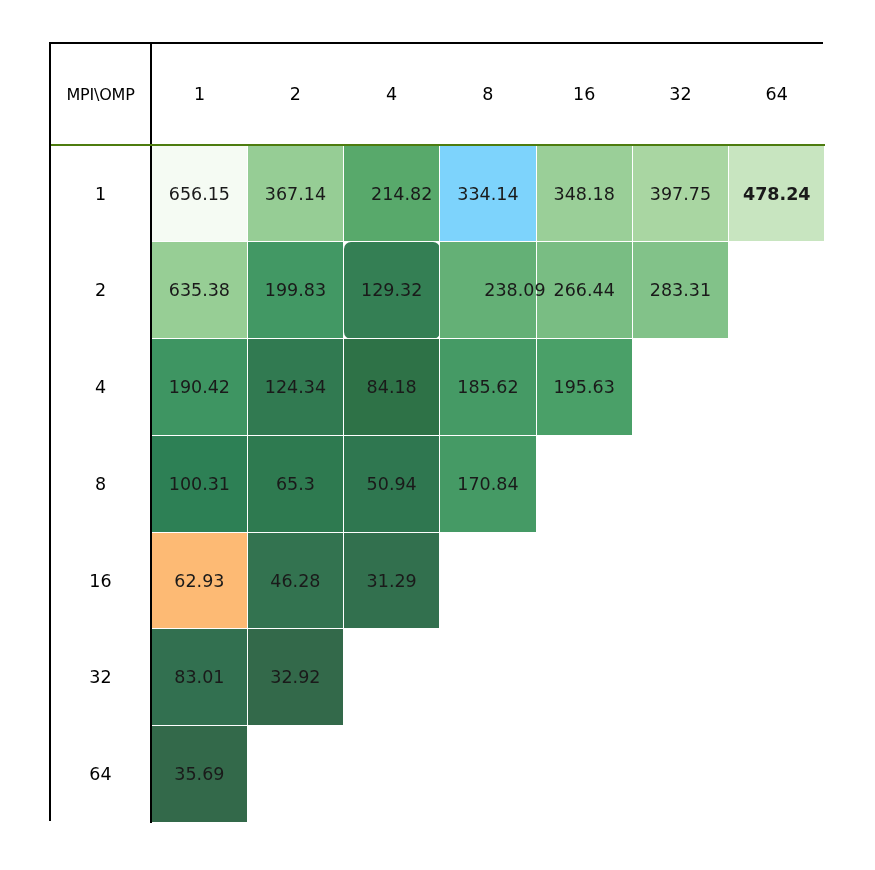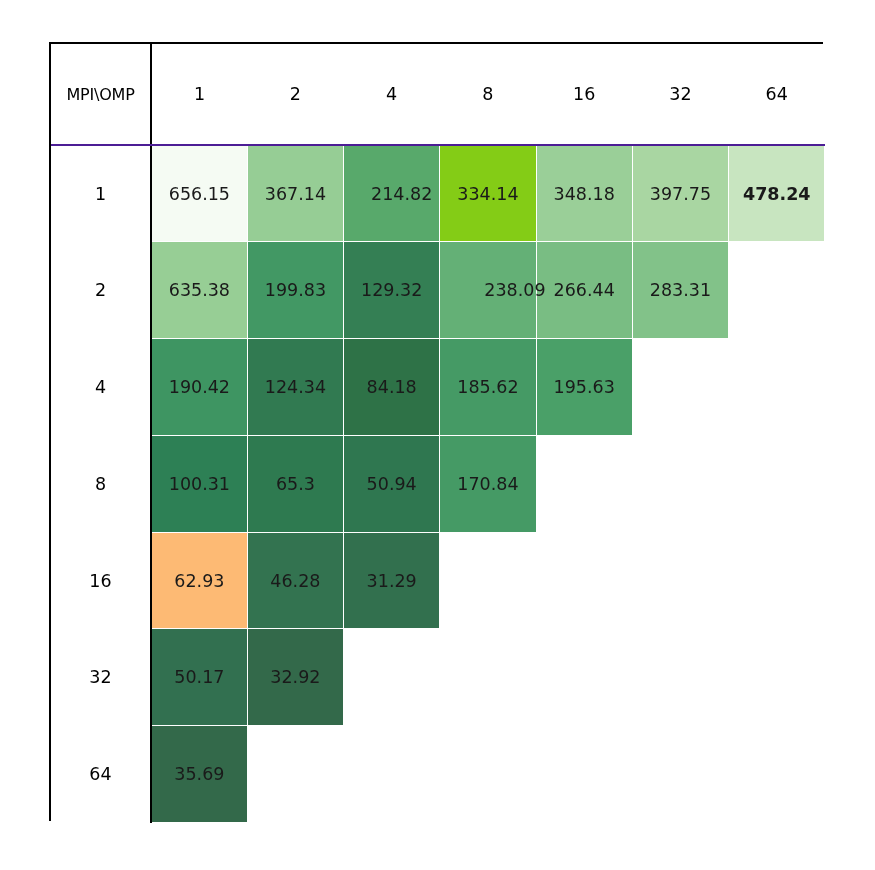--- a/index.html
+++ b/index.html
@@ -58,21 +58,21 @@
   thead th.corner {
     border-right: 2px solid #000000;
     font-size: 16px;
     letter-spacing: -0.2px;
   }
   thead tr {
     border-bottom: 2px solid #000000;
   }
   thead th.corner,
   thead th.colhead {
-    border-bottom: 2px solid #4c1d95;
+    border-bottom: 2px solid #4d7c0f;
     text-align: center;
   }
 
   
   tbody tr { height: 96.8px; }
 
   td.rowhead {
     font-size: 17.5px;
     color: #000000;
     text-align: center;
@@ -124,30 +124,30 @@
           <th class="colhead">64</th>
         </tr>
       </thead>
       <tbody id="heatmap-body">
 
       <tr>
             <td class="rowhead">1</td>
             <td class="cell" style="background-color: rgb(245, 251, 243);">656.15</td>
             <td class="cell" style="background-color: rgb(150, 205, 149);">367.14</td>
             <td class="cell" style="background-color: rgb(88, 169, 107); padding-left: 20px;">214.82</td>
-            <td class="cell" style="background-color: #84cc16; margin-top: 15px;">334.14</td>
+            <td class="cell" style="background-color: #7dd3fc; margin-top: 15px;">334.14</td>
             <td class="cell" style="background-color: rgb(154, 207, 152);">348.18</td>
             <td class="cell" style="background-color: rgb(169, 214, 162);">397.75</td>
             <td class="cell" style="background-color: rgb(200, 229, 192); font-weight: bold;">478.24</td>
           </tr>
           <tr>
             <td class="rowhead">2</td>
             <td class="cell" style="background-color: rgb(151, 206, 149);">635.38</td>
             <td class="cell" style="background-color: rgb(66, 152, 100);">199.83</td>
-            <td class="cell" style="background-color: rgb(52, 127, 84);">129.32</td>
+            <td class="cell" style="background-color: rgb(52, 127, 84); border-radius: 7px;">129.32</td>
             <td class="cell" style="background-color: rgb(100, 176, 118); padding-left: 44px;">238.09</td>
             <td class="cell" style="background-color: rgb(121, 189, 131);">266.44</td>
             <td class="cell" style="background-color: rgb(130, 194, 137);">283.31</td>
             <td class="cell empty"></td>
           </tr>
           <tr>
             <td class="rowhead">4</td>
             <td class="cell" style="background-color: rgb(62, 149, 98);">190.42</td>
             <td class="cell" style="background-color: rgb(49, 122, 81);">124.34</td>
             <td class="cell" style="background-color: rgb(46, 114, 71);">84.18</td>
@@ -171,21 +171,21 @@
             <td class="cell" style="background-color: #fdba74;">62.93</td>
             <td class="cell" style="background-color: rgb(51, 115, 80);">46.28</td>
             <td class="cell" style="background-color: rgb(50, 112, 78);">31.29</td>
             <td class="cell empty"></td>
             <td class="cell empty"></td>
             <td class="cell empty"></td>
             <td class="cell empty"></td>
           </tr>
           <tr>
             <td class="rowhead">32</td>
-            <td class="cell" style="background-color: rgb(50, 112, 80);">50.17</td>
+            <td class="cell" style="background-color: rgb(50, 112, 80);">83.01</td>
             <td class="cell" style="background-color: rgb(51, 105, 74);">32.92</td>
             <td class="cell empty"></td>
             <td class="cell empty"></td>
             <td class="cell empty"></td>
             <td class="cell empty"></td>
             <td class="cell empty"></td>
           </tr>
           <tr>
             <td class="rowhead">64</td>
             <td class="cell" style="background-color: rgb(51, 105, 74);">35.69</td>

